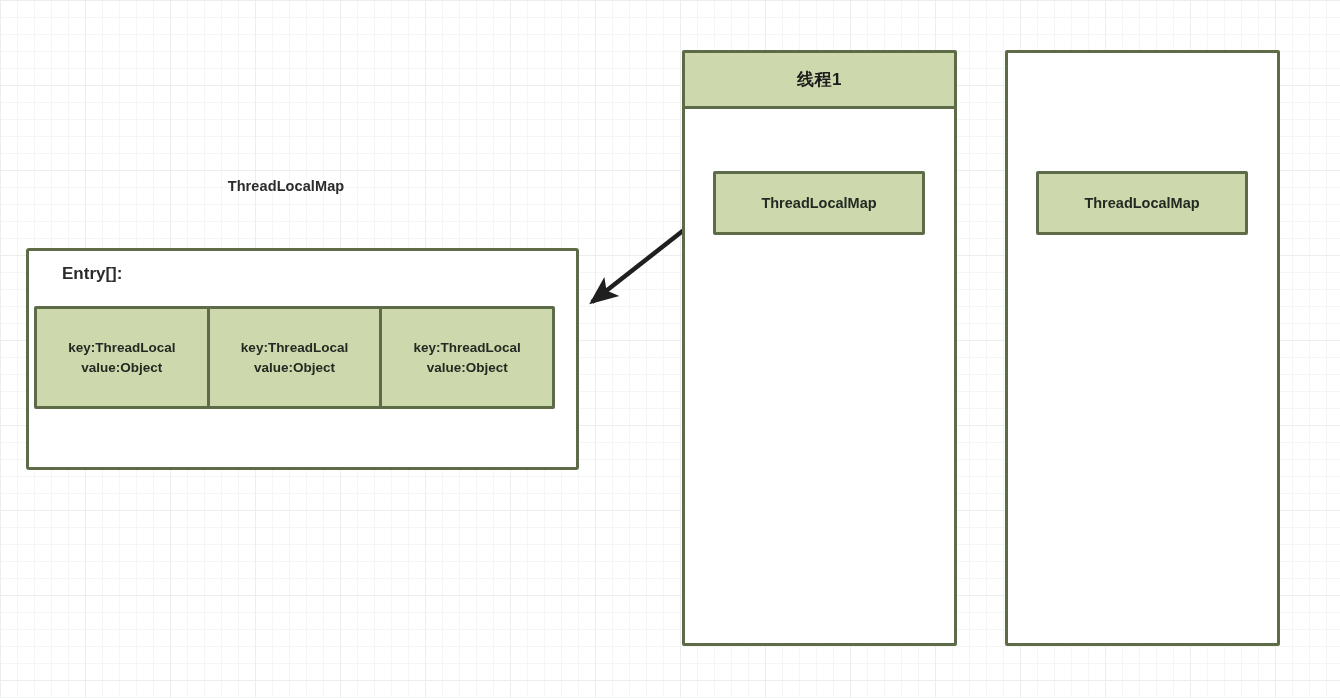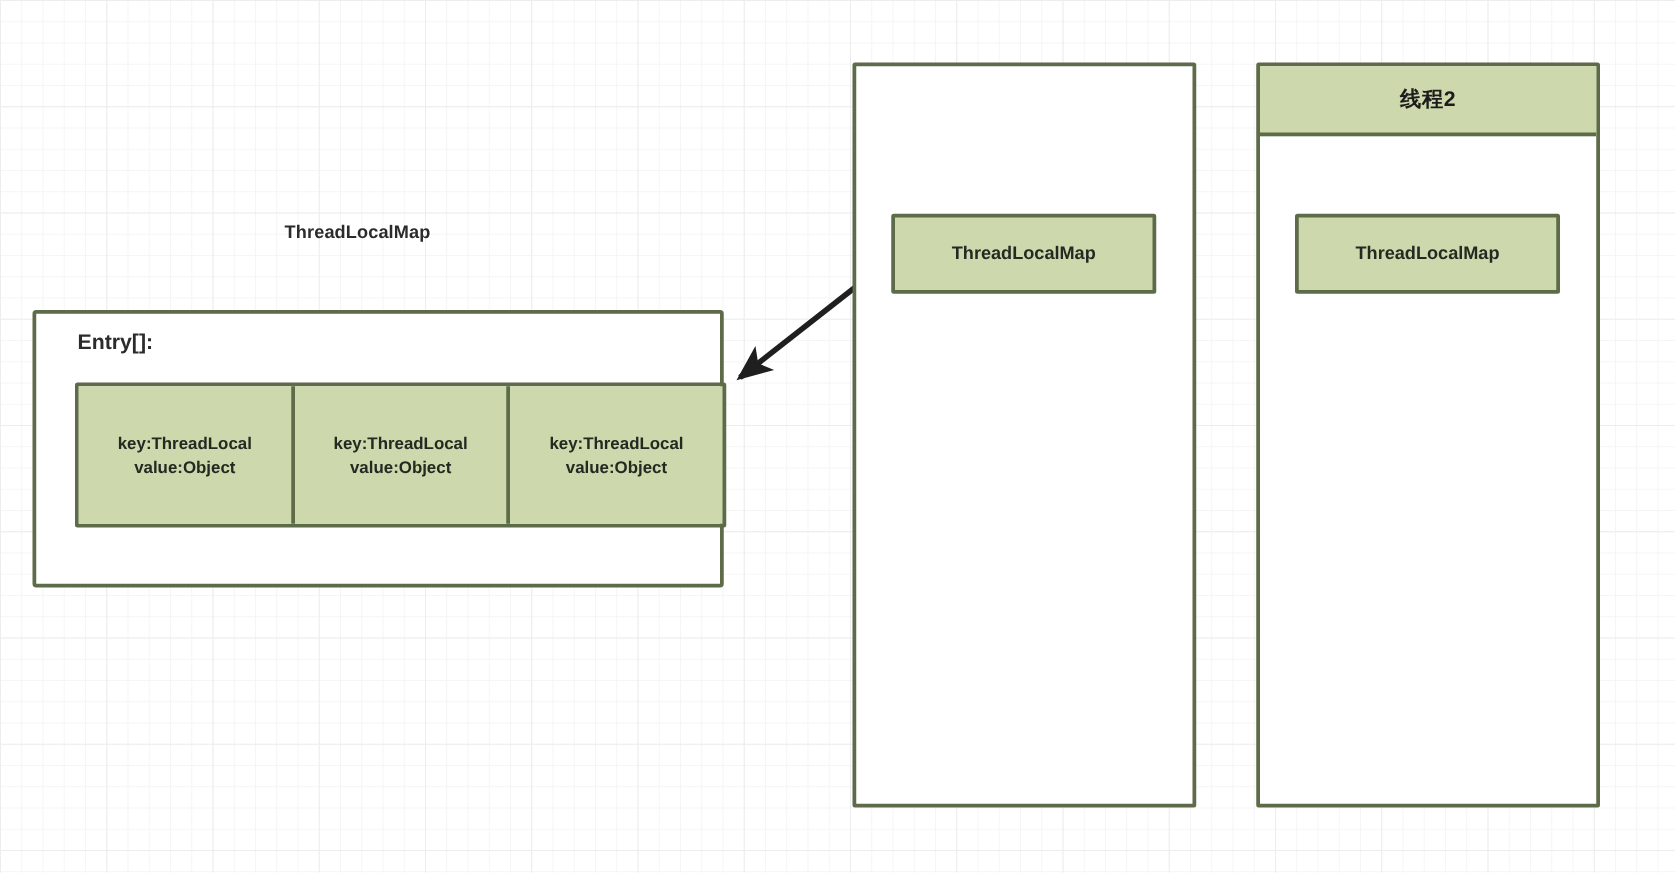--- a/index.html
+++ b/index.html
@@ -61,24 +61,24 @@
   }
   #entry-label {
     left: 62px;
     top: 264px;
     font-size: 17px;
     font-weight: bold;
     color: #2b2b2b;
     white-space: nowrap;
   }
   #entry-row {
-    left: 60px;
+    left: 34px;
     top: 306px;
     width: 521px;
-    height: 116px;
+    height: 103px;
     display: flex;
     border-radius: 2px;
   }
   .entry-cell {
     flex: 1 1 0;
     box-sizing: border-box;
     display: flex;
     flex-direction: column;
     align-items: center;
     justify-content: center;
@@ -178,21 +178,21 @@
   <svg class="abs" id="arrow-svg" viewBox="0 0 1340 698" xmlns="http://www.w3.org/2000/svg">
     <defs>
       <marker id="arrowhead" markerWidth="7" markerHeight="7" refX="5.6" refY="3.1" orient="auto" markerUnits="strokeWidth">
         <path d="M0,0.4 L6.4,3.1 L0,5.8 L1.5,3.1 Z" fill="#1f1f1f"></path>
       </marker>
     </defs>
     <line x1="712" y1="208" x2="592" y2="302" stroke="#1f1f1f" stroke-width="4.5" stroke-linecap="butt" marker-end="url(#arrowhead)"></line>
   </svg>
 
   <div class="abs olive-border thread-col" id="thread-col-1">
+    <div class="thread-header">线程1</div>
     <div class="thread-map-box">ThreadLocalMap</div>
   </div>
 
   <div class="abs olive-border thread-col" id="thread-col-2">
-    <div class="thread-header">线程2</div>
     <div class="thread-map-box">ThreadLocalMap</div>
   </div>
 
 </div>
 
 </body></html>

